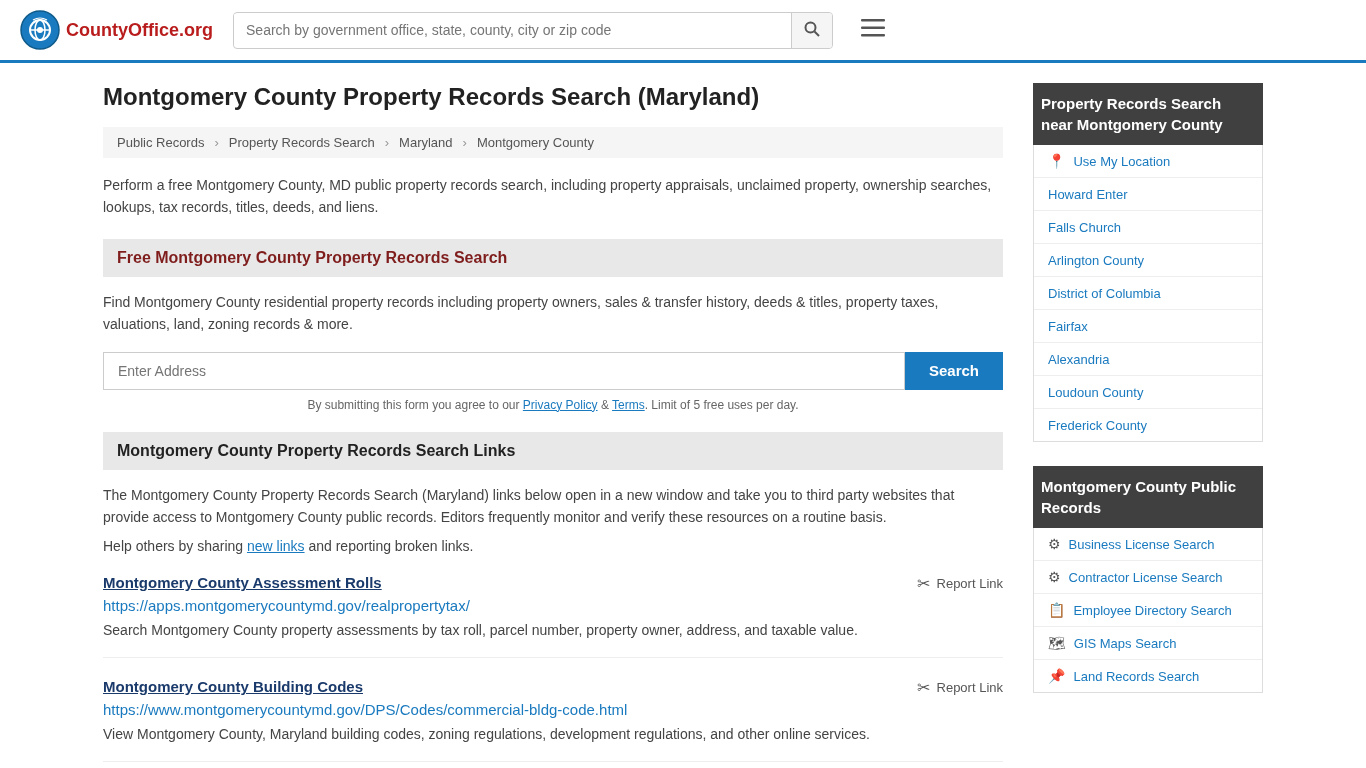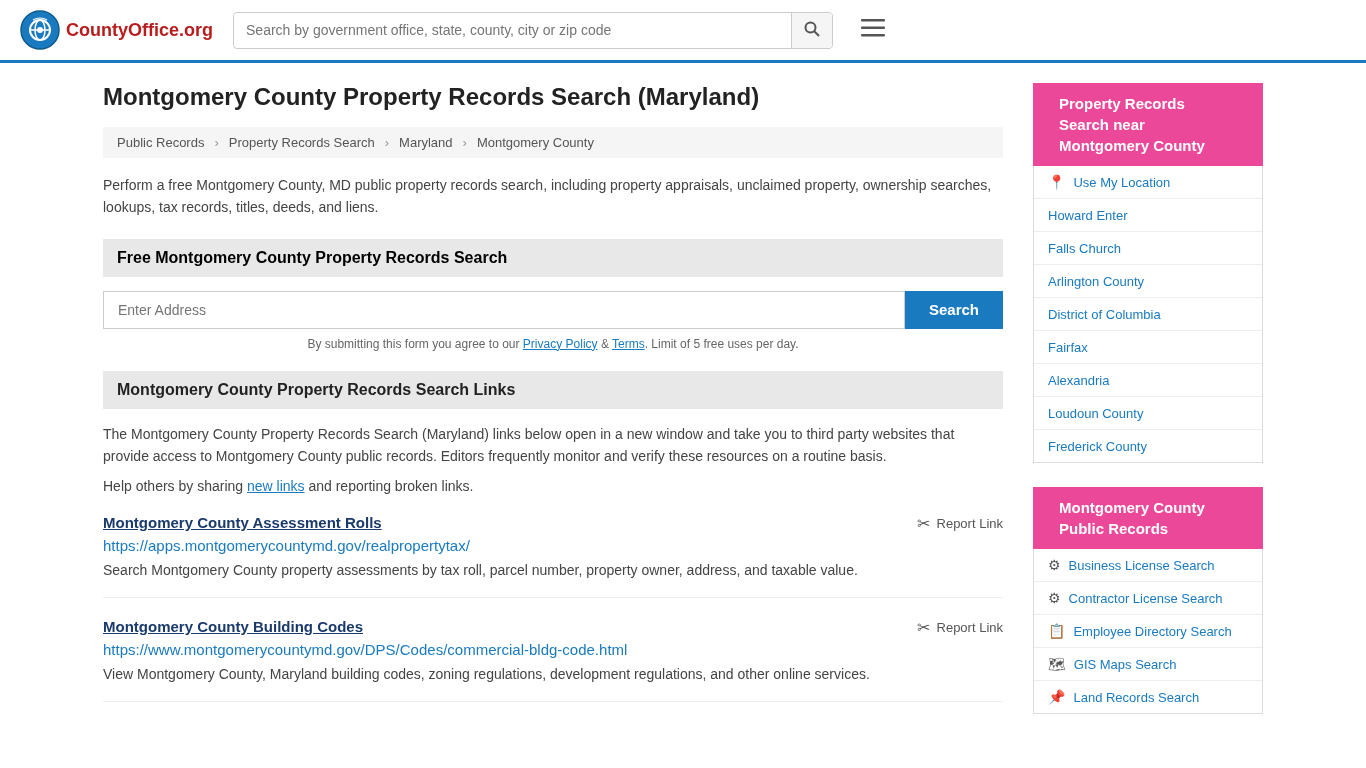--- a/index.html
+++ b/index.html
@@ -111,21 +111,21 @@
       color: #444;
       line-height: 1.6;
       margin-bottom: 20px;
     }
 
     .section-header {
       background: #e8e8e8;
       padding: 10px 14px;
       font-size: 16px;
       font-weight: bold;
-      color: #000000;
+      color: #7f1d1d;
       margin-bottom: 14px;
     }
 
     .section-text {
       font-size: 14px;
       color: #444;
       line-height: 1.6;
       margin-bottom: 16px;
     }
 
@@ -231,23 +231,23 @@
 
     
     .sidebar {
       width: 230px;
       flex-shrink: 0;
     }
     .sidebar-section {
       margin-bottom: 24px;
     }
     .sidebar-title {
-      background: #ec4899;
+      background: #404040;
       color: #fff;
-      padding: 10px 26px;
+      padding: 10px 8px;
       font-size: 15px;
       font-weight: bold;
       line-height: 1.4;
       margin-bottom: 0;
     }
     .sidebar-list {
       border: 1px solid #ddd;
       border-top: none;
     }
     .sidebar-item {
@@ -334,20 +334,21 @@
       <a href="#">Property Records Search</a>
       <span class="sep">›</span>
       <a href="#">Maryland</a>
       <span class="sep">›</span>
       <span>Montgomery County</span>
     </div>
 
     <p class="intro-text">Perform a free Montgomery County, MD public property records search, including property appraisals, unclaimed property, ownership searches, lookups, tax records, titles, deeds, and liens.</p>
 
     <div class="section-header">Free Montgomery County Property Records Search</div>
+    <p class="section-text">Find Montgomery County residential property records including property owners, sales &amp; transfer history, deeds &amp; titles, property taxes, valuations, land, zoning records &amp; more.</p>
 
     <div class="address-search-area">
       <input class="address-input" type="text" placeholder="Enter Address" style="">
       <button class="search-btn">Search</button>
     </div>
 
     <p class="form-note">
       <span>By submitting this form you agree to our </span><a href="#">Privacy Policy</a> <span>&amp;</span> <a href="#">Terms</a><span>. Limit of 5 free uses per day.</span>
     </p>
 

